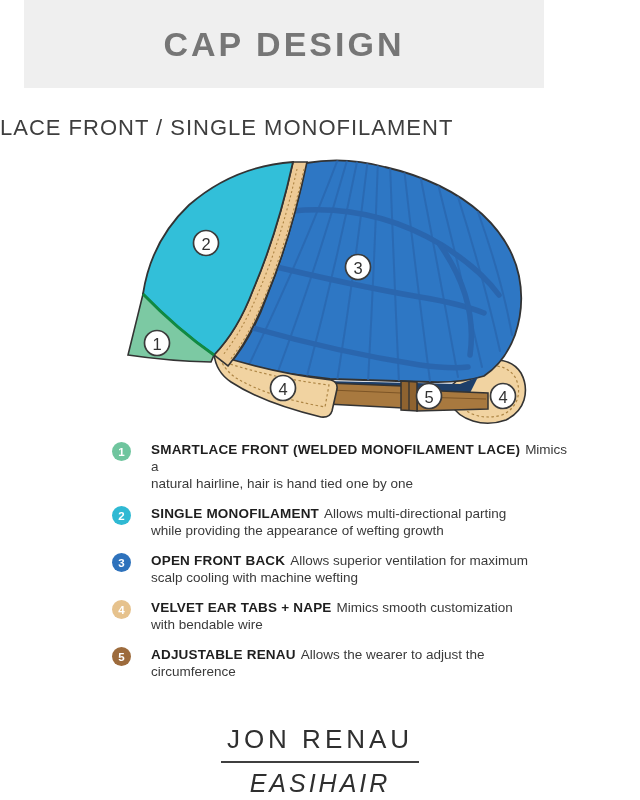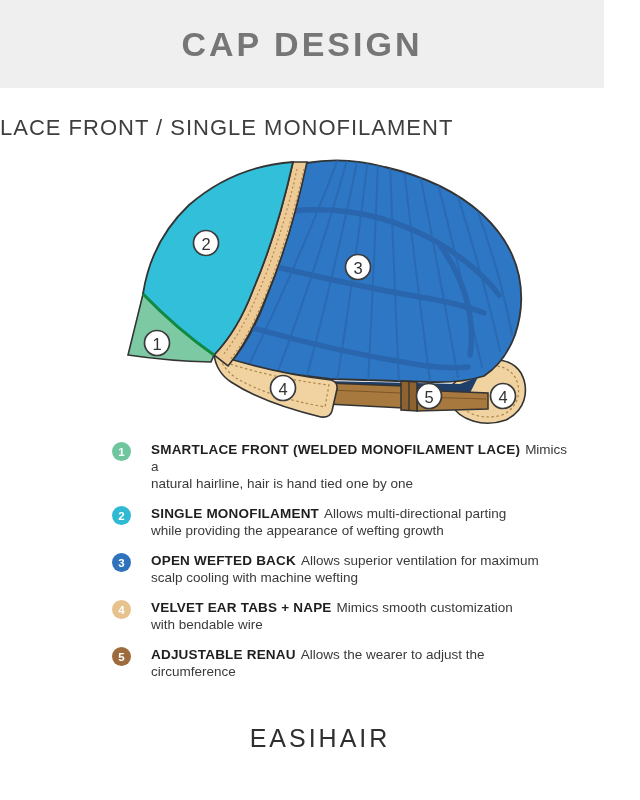--- a/index.html
+++ b/index.html
@@ -2,22 +2,22 @@
 <html><head>
 <meta charset="utf-8">
 <style>
   html,body{margin:0;padding:0;}
   body{
     width:640px;height:800px;overflow:hidden;background:#ffffff;
     font-family:"Liberation Sans", sans-serif;position:relative;
   }
   
   .header-band{
-    width:604px;height:88px;background:#efefef;
-    display:flex;align-items:center;justify-content:center;
+    width:520px;height:88px;background:#efefef;
+    display:flex;align-items:center;justify-content:center;margin-left:24px;
   }
   .header-title{
     font-size:34px;font-weight:bold;letter-spacing:3px;color:#767676;
   }
   .subtitle{
     margin-top:27px;text-align:left;font-size:22px;letter-spacing:1px;color:#3e3e3e;
   }
   
   .diagram{display:block;margin-top:6px;}
   
@@ -39,21 +39,21 @@
   .legend .txt b{color:#1e1e1e;letter-spacing:0.2px;}
   .legend .rest{margin-left:5px;}
   .legend .l2:empty{display:none;}
   
   .footer{margin-top:44px;text-align:center;color:#2f2f2f;}
   .footer .inner{display:inline-block;}
   .brand-top{
     font-size:26px;letter-spacing:4px;padding:0 6px 6px 6px;
     border-bottom:2px solid #3f3f3f;
   }
-  .brand-bottom{font-size:25px;letter-spacing:3px;padding-top:0;}
+  .brand-bottom{font-size:25px;letter-spacing:3px;padding-top:6px;font-style:italic;}
 </style>
 </head>
 <body>
 
 <div class="header-band">
   <div class="header-title">CAP DESIGN</div>
 </div>
 
 <div class="subtitle">LACE FRONT / SINGLE MONOFILAMENT</div>
 
@@ -148,21 +148,21 @@
   <div class="row">
     <div class="badge">2</div>
     <div class="txt">
       <b>SINGLE MONOFILAMENT</b><span class="rest">Allows multi-directional parting</span>
       <div class="l2">while providing the appearance of wefting growth</div>
     </div>
   </div>
   <div class="row">
     <div class="badge">3</div>
     <div class="txt">
-      <b>OPEN WEFTED BACK</b><span class="rest">Allows superior ventilation for maximum</span>
+      <b>OPEN FRONT BACK</b><span class="rest">Allows superior ventilation for maximum</span>
       <div class="l2">scalp cooling  with machine wefting</div>
     </div>
   </div>
   <div class="row">
     <div class="badge">4</div>
     <div class="txt">
       <b>VELVET EAR TABS + NAPE</b><span class="rest">Mimics smooth customization</span>
       <div class="l2">with bendable wire</div>
     </div>
   </div>
@@ -170,15 +170,16 @@
     <div class="badge">5</div>
     <div class="txt">
       <b>ADJUSTABLE RENAU</b><span class="rest">Allows the wearer to adjust the circumference</span>
       
     </div>
   </div>
 </div>
 
 <div class="footer">
   <div class="inner">
+    <div class="brand-top">JON RENAU</div>
     <div class="brand-bottom">EASIHAIR</div>
   </div>
 </div>
 
 </body></html>

